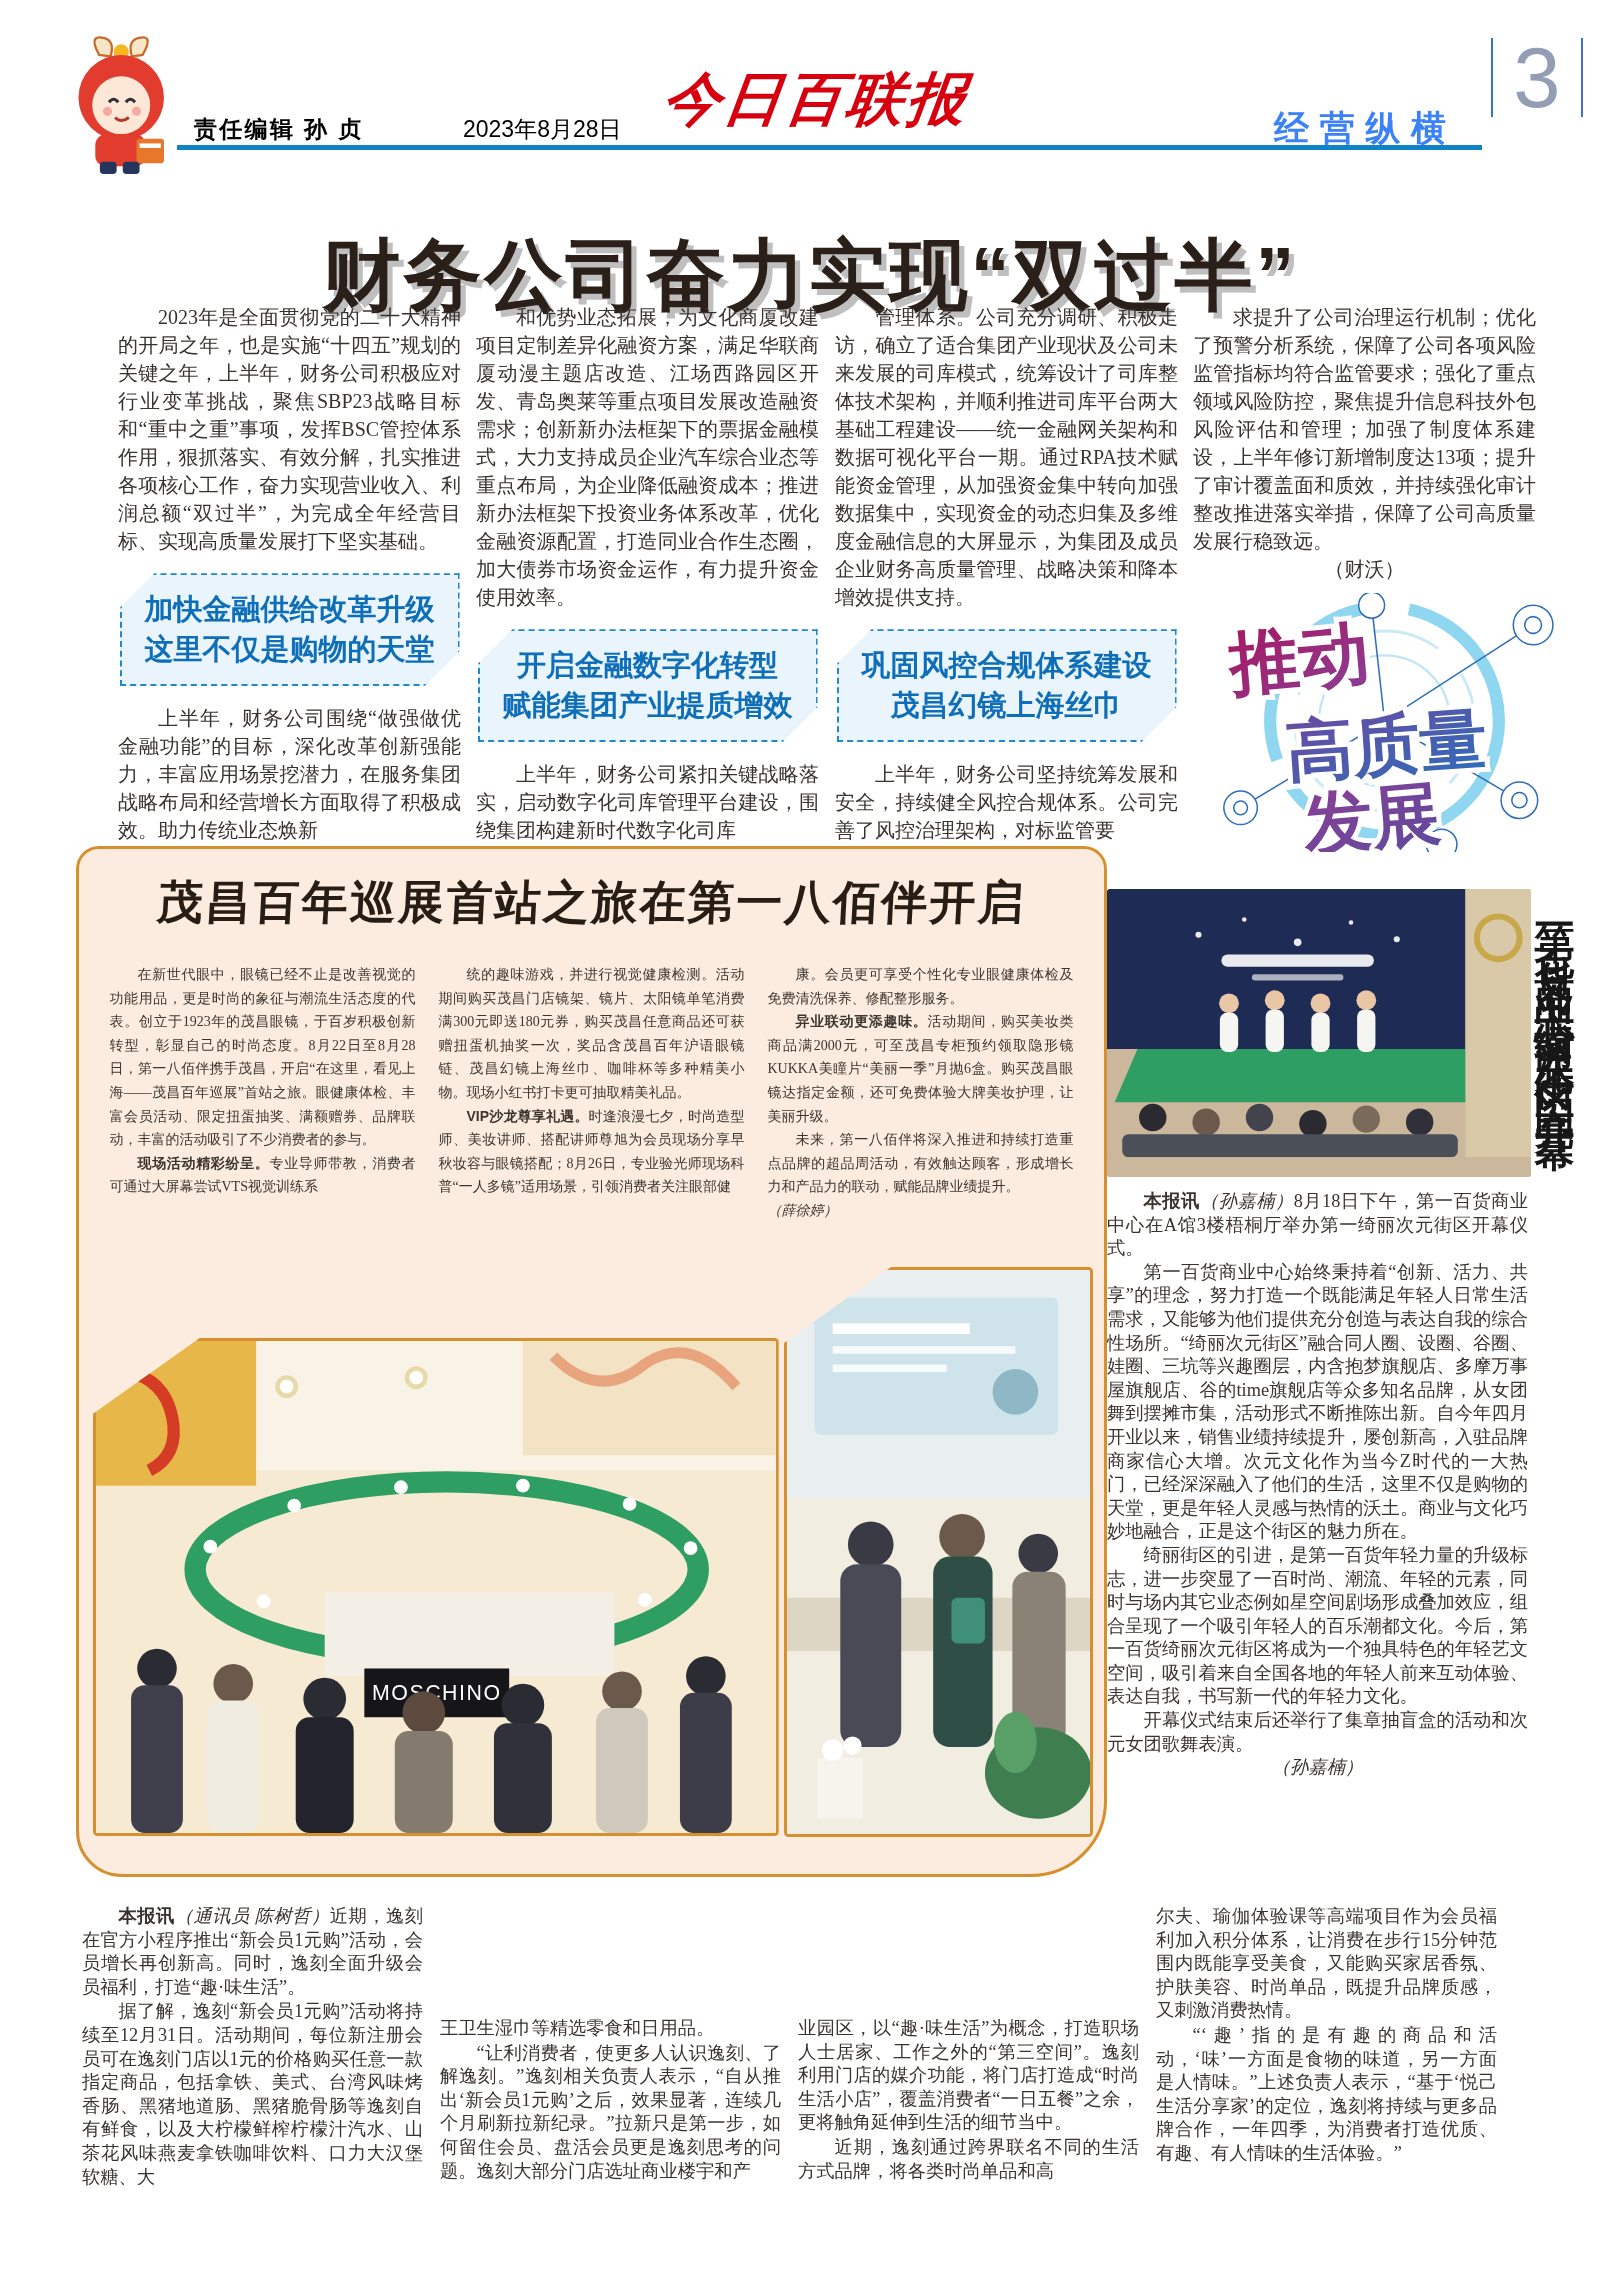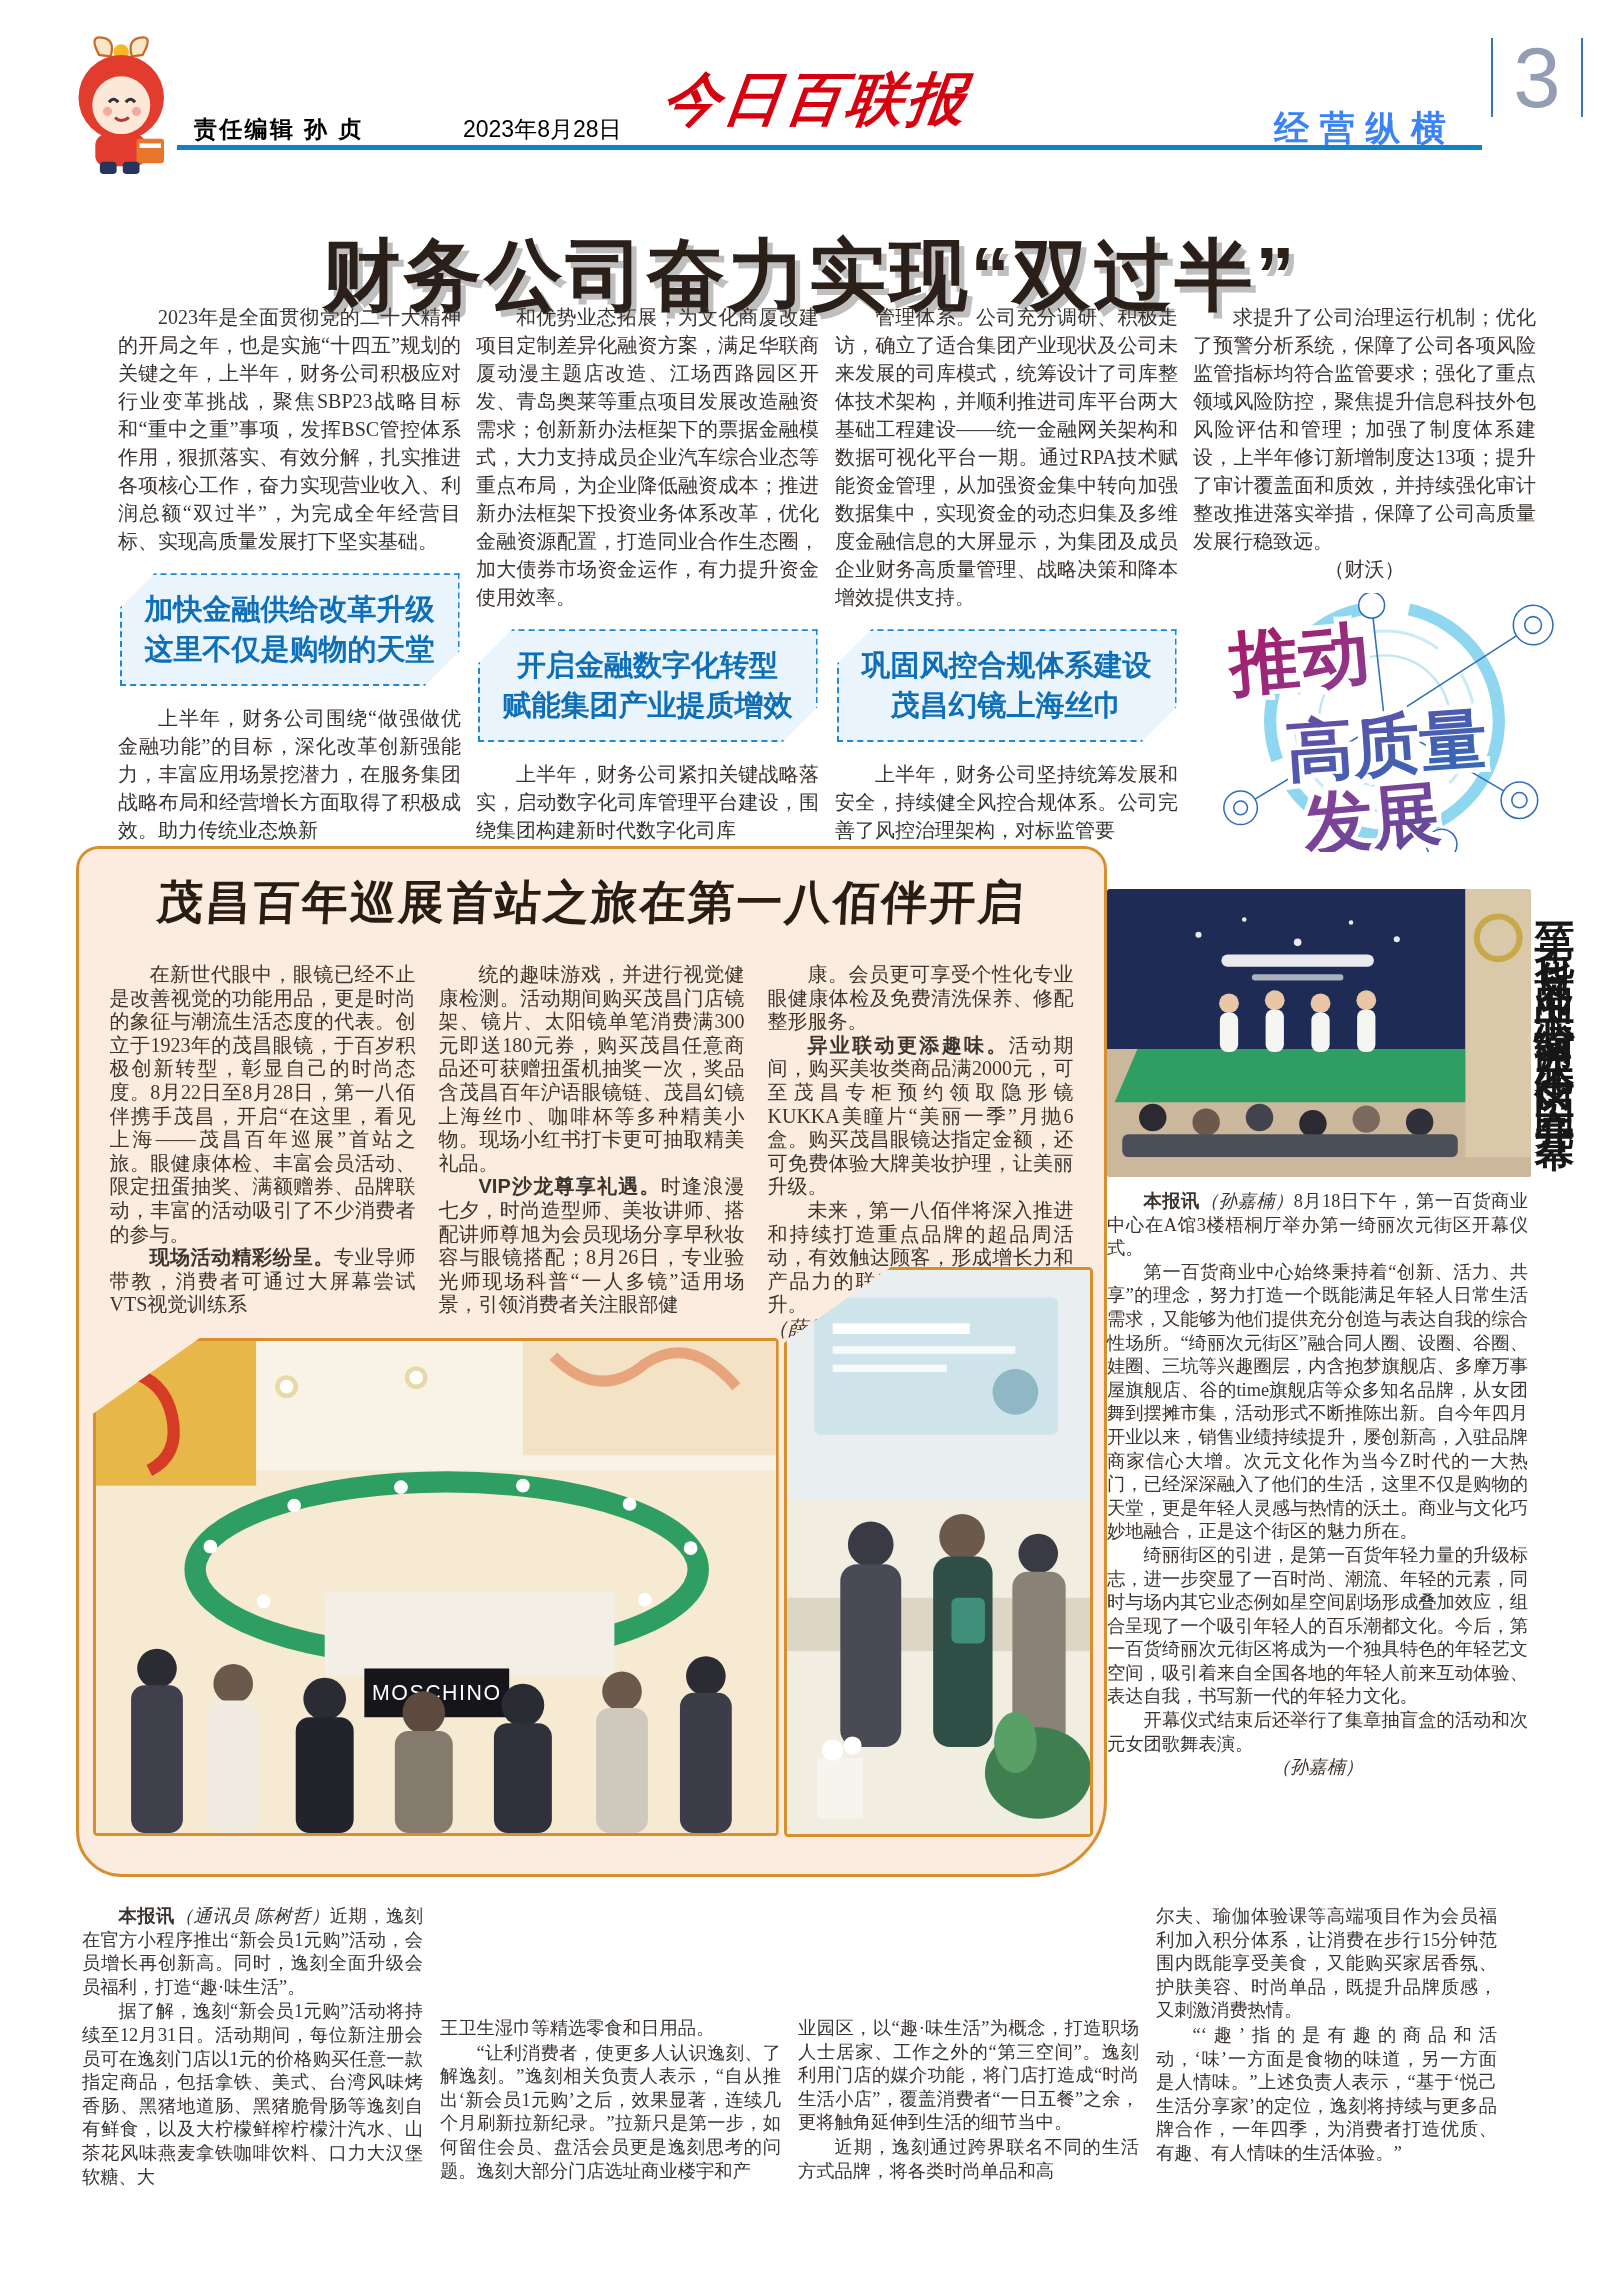--- a/index.html
+++ b/index.html
@@ -34,21 +34,21 @@
   .lead{font-weight:bold;font-family:"Liberation Sans",sans-serif;}
   .kai{font-style:italic;}
   
   .tuidong{position:absolute;left:1213px;top:593px;width:366px;height:259px;}
   
   .mbox{position:absolute;left:76px;top:846px;width:1025px;height:1025px;background:#fcecdf;
         border:3px solid #d6902f;border-radius:23px 23px 76px 46px;overflow:hidden;}
   .mbox-title{margin-top:23px;text-align:center;font-size:46px;font-weight:900;color:#271d14;
               letter-spacing:2.3px;transform:skewX(-3deg);}
   .mbox-cols{position:absolute;top:114px;left:30.5px;width:964px;height:381px;display:grid;
-             grid-template-columns:1fr 1fr 1fr;column-gap:23px;font-size:20px;line-height:23.6px;
+             grid-template-columns:1fr 1fr 1fr;column-gap:23px;font-size:14px;line-height:23.6px;
              overflow:hidden;}
   .mbox-cols p{margin:0;text-indent:2em;text-align:justify;color:#3c352f;}
   .photo{position:absolute;border:3px solid #d6902f;border-radius:4.6px;overflow:hidden;background:#eee;}
   .bevel{clip-path:polygon(107px 0,100% 0,100% 100%,0 100%,0 76px);}
   .photo svg{display:block;width:100%;height:100%;}
   .ph1{left:13.7px;top:489px;width:680px;height:492px;}
   .ph2{left:705px;top:418px;width:303px;height:564px;}
   
   .kiri{position:absolute;left:1107px;top:846px;width:476px;height:1025px;}
   .kiri-photo{position:absolute;top:43px;left:0;width:424px;height:288px;overflow:hidden;border-radius:3px;}

